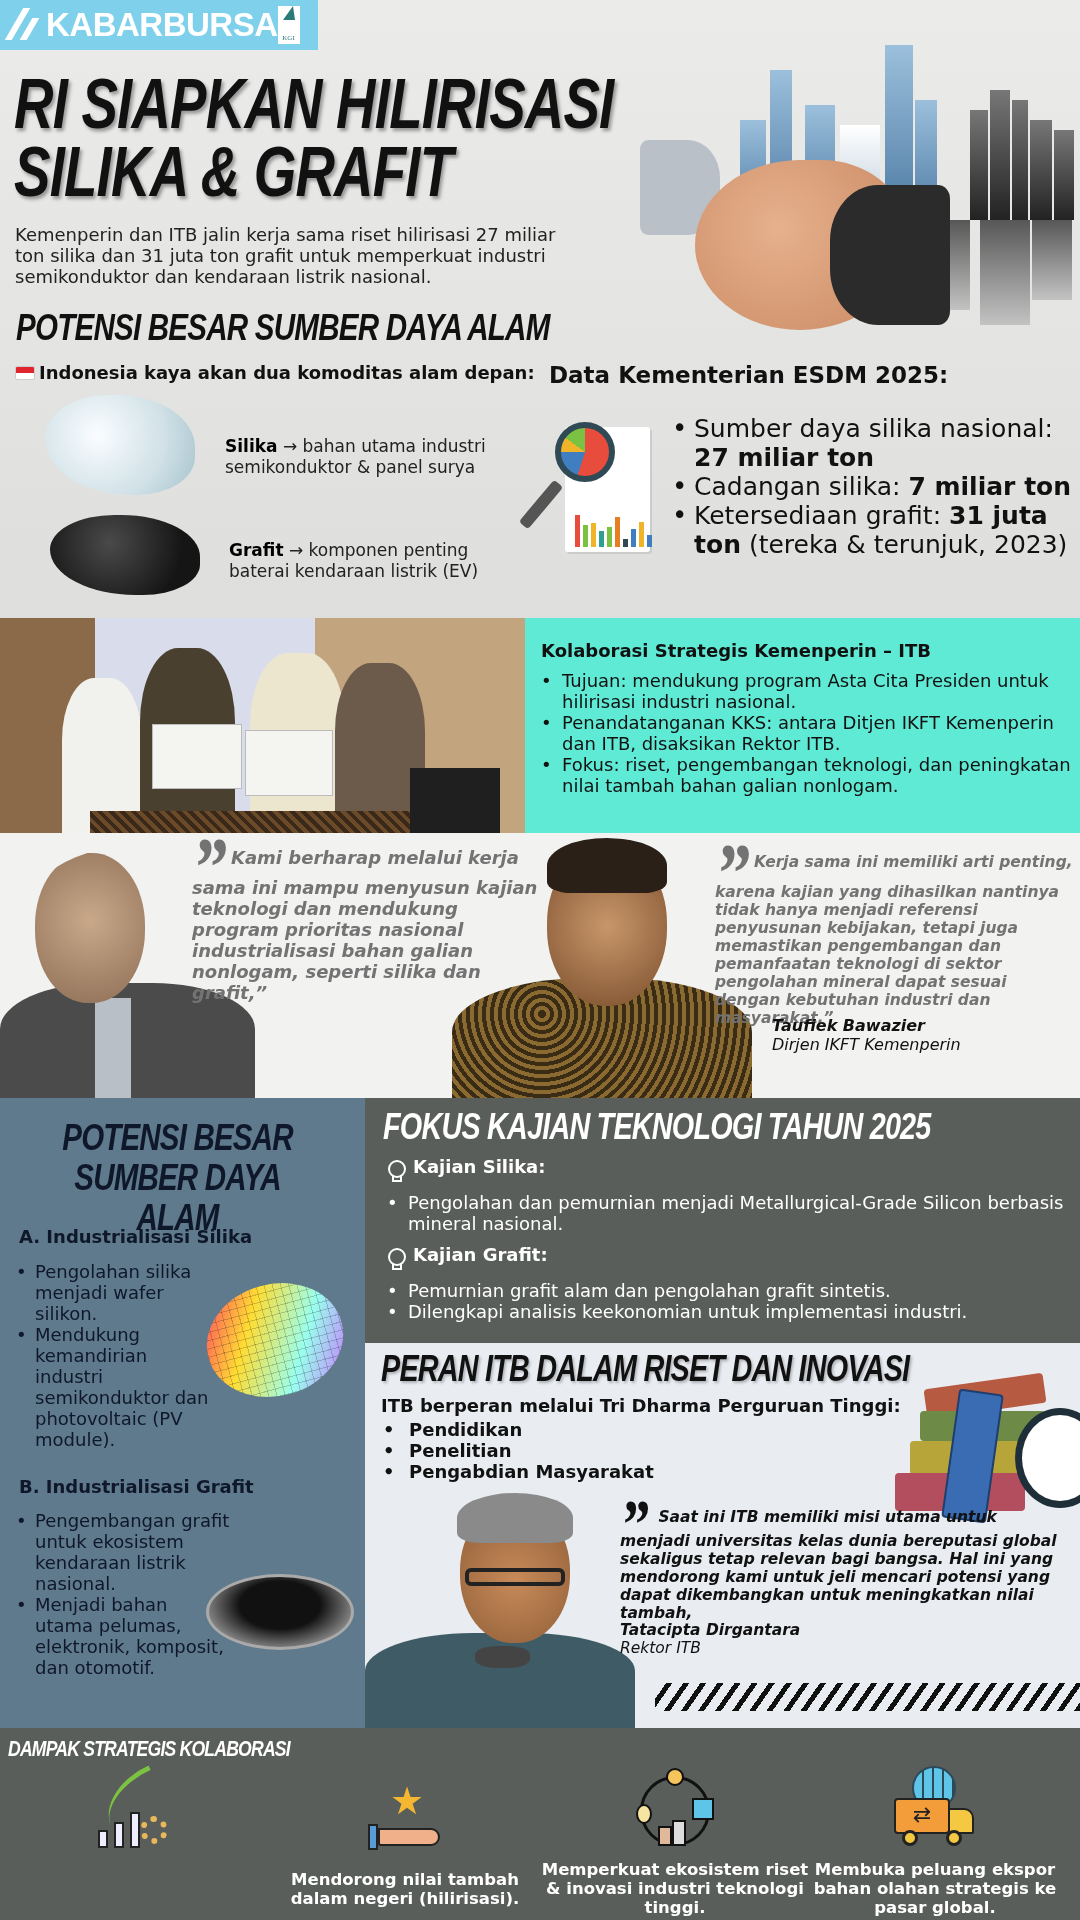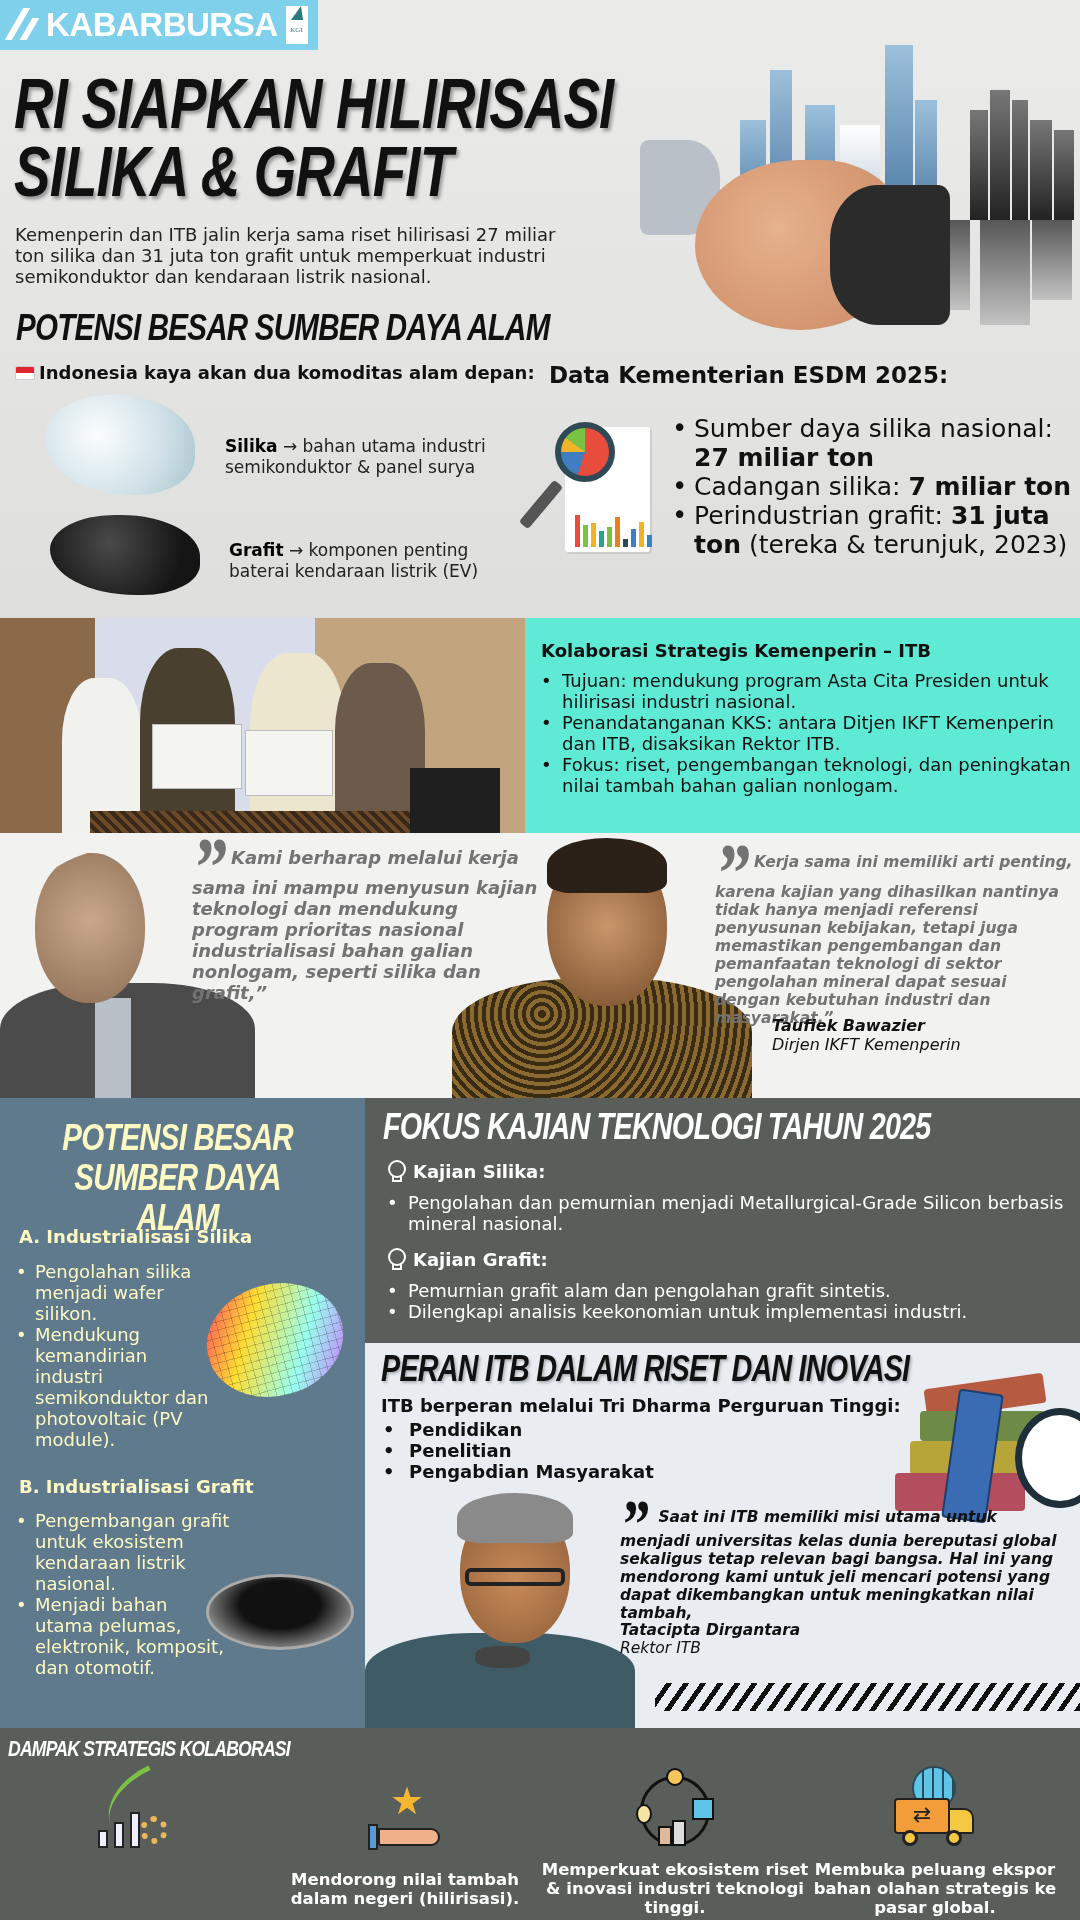--- a/index.html
+++ b/index.html
@@ -5,21 +5,21 @@
 *{box-sizing:border-box;margin:0;padding:0}
 body{width:1080px;height:1920px;overflow:hidden;font-family:"DejaVu Sans","Liberation Sans",sans-serif;background:#e6e6e4;color:#111}
 .page{position:relative;width:1080px;height:1920px;overflow:hidden}
 .cond{font-family:"Liberation Sans",sans-serif;font-weight:900;font-style:italic;letter-spacing:-1px;transform-origin:left center}
 
 .hdr{position:absolute;left:0;top:0;width:1080px;height:618px;background:linear-gradient(180deg,#ebebea,#dedfdd)}
 .logo{position:absolute;left:0;top:0;width:318px;height:50px;background:#7fd0ea;display:flex;align-items:center;padding-left:8px}
 .logo-mark{width:34px;height:34px;position:relative}
 .logo-mark i{position:absolute;background:#fff;width:7px;height:32px;transform:skewX(-30deg)}
 .logo-text{color:#fff;font-family:"Liberation Sans",sans-serif;font-weight:700;font-size:33px;letter-spacing:-0.5px;margin-left:4px}
-.kgi{margin-left:8px;width:22px;height:38px;background:#fff;color:#2b7a7a;font-size:7px;display:flex;flex-direction:column;align-items:center;justify-content:flex-start;padding-bottom:2px;font-family:"Liberation Serif",serif}
+.kgi{width:22px;height:38px;background:#fff;color:#2b7a7a;font-size:7px;display:flex;flex-direction:column;align-items:center;justify-content:space-between;padding-bottom:2px;font-family:"Liberation Serif",serif}
 .kgi b{display:block;width:0;height:0;border-left:10px solid transparent;border-right:2px solid transparent;border-bottom:14px solid #2b7a7a;margin-bottom:6px}
 .title{position:absolute;left:14px;top:70px;font-size:70px;line-height:68px;text-shadow:3px 3px 4px rgba(0,0,0,.35);transform:scaleX(.78)}
 .title div{white-space:nowrap}
 .lead{position:absolute;left:15px;top:224px;width:560px;font-size:18px;line-height:21px;color:#222}
 .city{position:absolute;left:640px;top:20px;width:440px;height:320px}
 .bld{position:absolute;bottom:120px;background:linear-gradient(180deg,#9cc0dc,#4d7aa3)}
 .bld.g{background:linear-gradient(180deg,#777,#222)}
 .refl{position:absolute;top:200px;background:linear-gradient(0deg,#bbb,#333);opacity:.8}
 .hand{position:absolute;left:55px;top:140px;width:210px;height:170px;border-radius:50% 40% 50% 50%;background:radial-gradient(circle at 40% 40%,#e6b18d,#c98861)}
 .sleeve{position:absolute;left:190px;top:165px;width:120px;height:140px;background:#2b2b2b;border-radius:40% 10% 10% 40%}
@@ -54,32 +54,32 @@
 .collab-list li:before{content:"•";position:absolute;left:0}
 
 .quotes{position:absolute;left:0;top:833px;width:1080px;height:265px;background:#f2f2f1}
 .qmark{display:inline-block;font-family:"Liberation Serif",serif;font-weight:900;font-size:70px;line-height:40px;height:30px;vertical-align:top;transform:scaleY(1.2);margin-right:4px}
 .qtext{position:absolute;font-weight:700;font-style:italic;color:#737373}
 .qname{position:absolute;font-weight:700;font-style:italic;font-size:16px;line-height:19px}
 .qrole{font-weight:400}
 .portrait{position:absolute;bottom:0;border-radius:48% 48% 0 0;overflow:hidden}
 .face{position:absolute;border-radius:48%}
 
-.lowerleft{position:absolute;left:0;top:1098px;width:365px;height:630px;background:#5f7a8c;color:#fef9c3}
+.lowerleft{position:absolute;left:0;top:1098px;width:365px;height:630px;background:#5f7a8c;color:#0f172a}
 .ll-h{position:absolute;left:0;top:20px;width:355px;text-align:center;font-size:36px;line-height:40px;transform:scaleX(.82);transform-origin:center}
 .ll-sub{position:absolute;left:19px;font-size:18px;font-weight:700}
 .ll-list{position:absolute;left:16px;font-size:18px;line-height:21px;list-style:none}
 .ll-list li{position:relative;padding-left:19px}
 .ll-list li:before{content:"•";position:absolute;left:0}
 .wafer{position:absolute;left:206px;top:186px;width:138px;height:112px;border-radius:50%;transform:rotate(-15deg);background:repeating-linear-gradient(0deg,rgba(0,0,0,.18) 0 1px,transparent 1px 8px),repeating-linear-gradient(90deg,rgba(0,0,0,.18) 0 1px,transparent 1px 8px),linear-gradient(120deg,#f36,#fd3,#9fe,#c6f)}
 .dish{position:absolute;left:206px;top:476px;width:148px;height:76px;border-radius:50%;background:radial-gradient(ellipse at 50% 40%,#111 40%,#555 60%,#888 75%);border:3px solid #aaa}
 
 .fokus{position:absolute;left:365px;top:1098px;width:715px;height:245px;background:#5a5e5a;color:#fff}
 .fk-h{position:absolute;left:18px;top:8px;font-size:36px;transform:scaleX(.8);white-space:nowrap}
-.fk-sub{position:absolute;left:20px;font-size:18px;font-weight:700;display:flex;align-items:flex-end;gap:8px}
+.fk-sub{position:absolute;left:20px;font-size:18px;font-weight:700;display:flex;align-items:flex-start;gap:8px}
 .bulb{width:20px;height:26px;position:relative}
 .bulb:before{content:"";position:absolute;left:3px;top:4px;width:14px;height:14px;border:2px solid #fff;border-radius:50%}
 .bulb:after{content:"";position:absolute;left:7px;top:19px;width:6px;height:5px;border:2px solid #fff;border-top:none}
 .fk-list{position:absolute;left:22px;font-size:18px;line-height:21px;list-style:none;width:680px}
 .fk-list li{position:relative;padding-left:21px}
 .fk-list li:before{content:"•";position:absolute;left:0}
 
 .itb{position:absolute;left:365px;top:1343px;width:715px;height:385px;background:#e9edf2}
 .itb-h{position:absolute;left:16px;top:5px;font-size:36px;transform:scaleX(.8);white-space:nowrap;text-shadow:2px 2px 3px rgba(0,0,0,.25)}
 .itb-sub{position:absolute;left:16px;top:52px;font-size:18px;font-weight:700}
@@ -174,21 +174,21 @@
           <i style="height:18px;background:#3f7fc1"></i>
           <i style="height:25px;background:#f0b429"></i>
           <i style="height:12px;background:#3f7fc1"></i>
       </div>
       <div class="handle"></div>
       <div class="lens"></div>
     </div>
     <ul class="esdm-list">
       <li><span>Sumber daya silika nasional: </span><b>27 miliar ton</b></li>
       <li><span>Cadangan silika: </span><b>7 miliar ton</b></li>
-      <li><span>Perindustrian grafit: </span><b>31 juta ton</b><span> (tereka &amp; terunjuk, 2023)</span></li>
+      <li><span>Ketersediaan grafit: </span><b>31 juta ton</b><span> (tereka &amp; terunjuk, 2023)</span></li>
     </ul>
   </section>
 
   <section class="collab">
     <div class="photo">
       <div class="person" style="left:62px;width:80px;height:155px;background:#f1f1ee"></div>
       <div class="person" style="left:140px;width:95px;height:185px;background:#4a4030"></div>
       <div class="person" style="left:250px;width:95px;height:180px;background:#ece6cf"></div>
       <div class="person" style="left:335px;width:90px;height:170px;background:#6c5a4a"></div>
       <div class="docp" style="left:152px;top:106px;width:90px;height:65px"></div>

